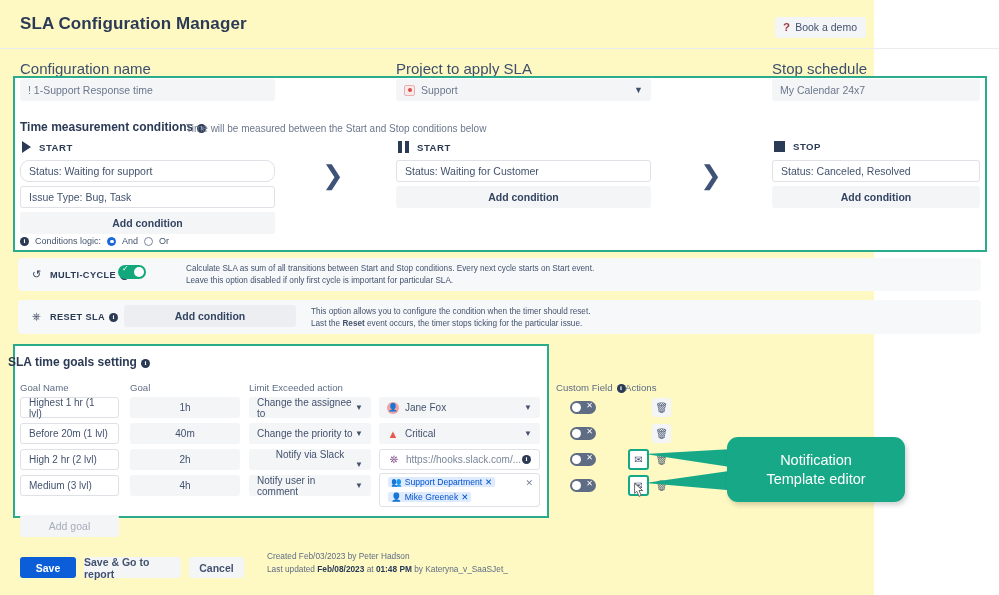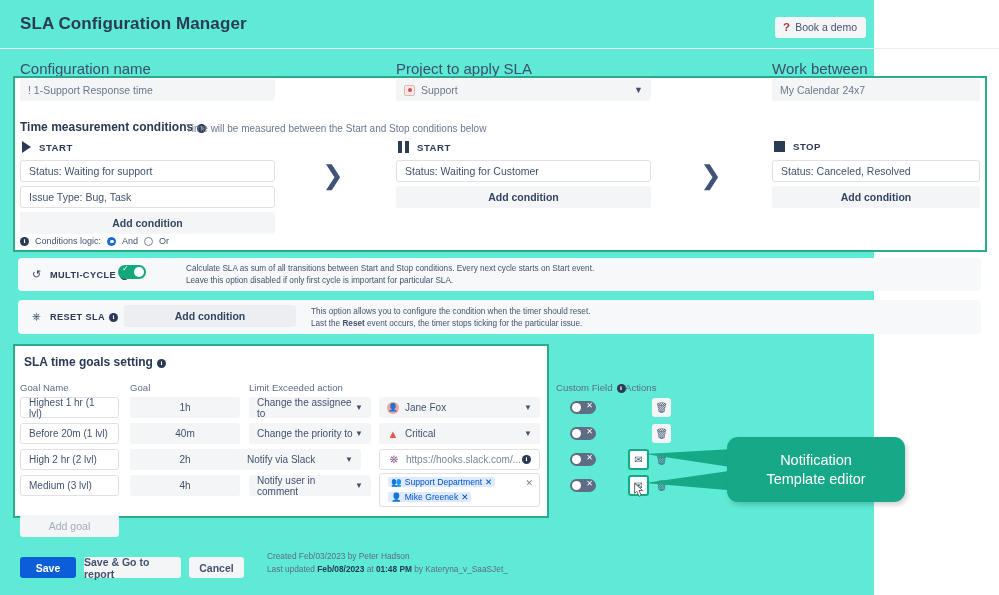--- a/index.html
+++ b/index.html
@@ -4,21 +4,21 @@
 <style>
   * { box-sizing: border-box; }
   html, body {
     margin: 0; padding: 0;
     width: 999px; height: 595px;
     background: #ffffff;
     font-family: "Liberation Sans", sans-serif;
     color: #253858;
     overflow: hidden;
   }
-  #root { position: relative; width: 874px; height: 595px; background:#5eead4; }
+  #root { position: relative; width: 874px; height: 595px; background:#fef9c3; }
 
   
   .app-title {
     position: absolute; left: 20px; top: 14px;
     font-size: 17px; font-weight: bold; color: #2b3a55; letter-spacing: .1px;
   }
   .demo-btn {
     position: absolute; right: 8px; top: 17px;
     background: #f4f5f7; border-radius: 3px;
     padding: 4px 9px 5px 8px; font-size: 10.5px; color: #42526e;
@@ -140,21 +140,21 @@
 
   <div class="app-title">SLA Configuration Manager</div>
   <div class="demo-btn">
     <span class="qm">?</span>
     <span>Book a demo</span>
   </div>
   <div class="hdr-rule"></div>
 
   <div class="col-label" style="left:20px; top:60px;">Configuration name</div>
   <div class="col-label" style="left:396px; top:60px;">Project to apply SLA</div>
-  <div class="col-label" style="left:772px; top:60px;">Work between</div>
+  <div class="col-label" style="left:772px; top:60px;">Stop schedule</div>
 
   <div class="teal-box" style="left:13px; top:76px; width:974px; height:176px;"></div>
 
   <div class="field" style="left:20px; top:79px; width:255px;text-align:center;">
     <span>! 1-Support Response time</span>
   </div>
   <div class="field" style="left:396px; top:79px; width:255px;">
     <span class="mini-ico"></span>
     <span>Support</span>
     <span class="chev">▼</span>
@@ -165,21 +165,21 @@
 
   <div class="tm-title" style="left:20px; top:120px;">
     <span>Time measurement conditions</span><span class="info-dot">i</span>
   </div>
   <div class="tm-sub" style="left:186px; top:123px;">Time will be measured between the Start and Stop conditions below</div>
 
   <div class="stage-head" style="left:22px; top:141px;">
     <span class="ic-play"></span>
     <span>START</span>
   </div>
-  <div class="cond" style="left:20px; top:160px; width:255px;">
+  <div class="cond" style="left:20px; top:160px; width:255px;border-radius:9px;">
     <span>Status: Waiting for support</span>
   </div>
   <div class="cond" style="left:20px; top:186px; width:255px;">
     <span>Issue Type: Bug, Task</span>
   </div>
   <div class="addcond" style="left:20px; top:212px; width:255px;">
     <span>Add condition</span>
   </div>
   <div class="logic-row" style="left:20px; top:236px;">
     <span class="info-dot" style="margin:0;">i</span>
@@ -238,21 +238,21 @@
   <div class="addcond" style="left:124px; top:305px; width:172px; background:#eceef1;">
     <span>Add condition</span>
   </div>
   <div class="opt-desc" style="left:311px; top:306px; width:480px;">
     <div>This option allows you to configure the condition when the timer should reset.</div>
     <div><span>Last the </span><b>Reset</b><span> event occurs, the timer stops ticking for the particular issue.</span></div>
   </div>
 
   <div class="teal-box" style="left:13px; top:344px; width:536px; height:174px;"></div>
 
-  <div class="sec-title" style="left:24px; top:355px;">
+  <div class="sec-title" style="left:8px; top:355px;">
     <span>SLA time goals setting</span><span class="info-dot">i</span>
   </div>
 
   <div class="th" style="left:20px; top:382px;">Goal Name</div>
   <div class="th" style="left:130px; top:382px;">Goal</div>
   <div class="th" style="left:249px; top:382px;">Limit Exceeded action</div>
   <div class="th" style="left:556px; top:382px;">
     <span>Custom Field</span><span class="info-dot">i</span>
   </div>
   <div class="th" style="left:625px; top:382px;">Actions</div>
@@ -292,21 +292,21 @@
   </div>
   <div class="cf-toggle" style="left:570px; top:427px;"></div>
   <div class="act-btn" style="left:652px; top:424px;">🗑</div>
 
   <div class="cell plain" style="left:20px; top:449px; width:99px;">
       <span>High 2 hr (2 lvl)</span>
     </div>
   <div class="cell grey center" style="left:130px; top:449px; width:110px;">
       <span>2h</span>
     </div>
-  <div class="cell grey" style="left:239px; top:449px; width:122px;">
+  <div class="cell grey" style="left:249px; top:449px; width:122px;flex-direction:column;">
       <span>Notify via Slack</span>
       <span class="chev">▼</span>
     </div>
   <div class="cell plain" style="left:379px; top:449px; width:161px;">
     <span class="avatar" style="color:#611f69;font-size:10px;">❊</span>
     <span style="color:#7a869a;">https://hooks.slack.com/...</span>
     <span class="info-dot" style="margin-left:auto;">i</span>
   </div>
   <div class="cf-toggle" style="left:570px; top:453px;"></div>
   <div class="act-btn hl" style="left:628px; top:449px;">✉</div>

